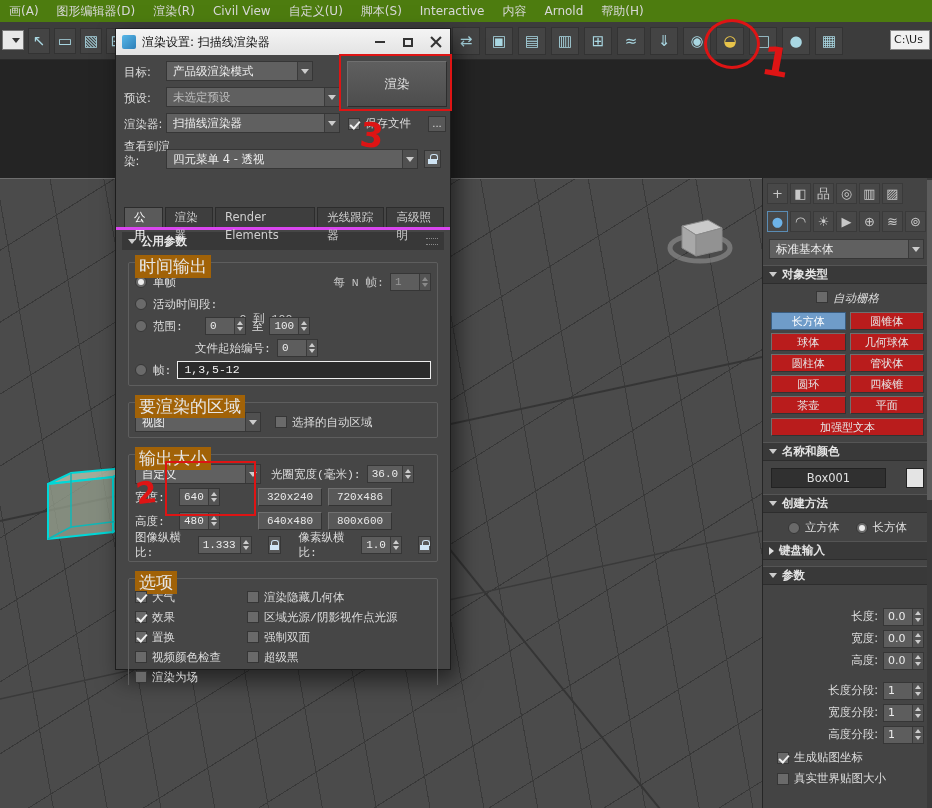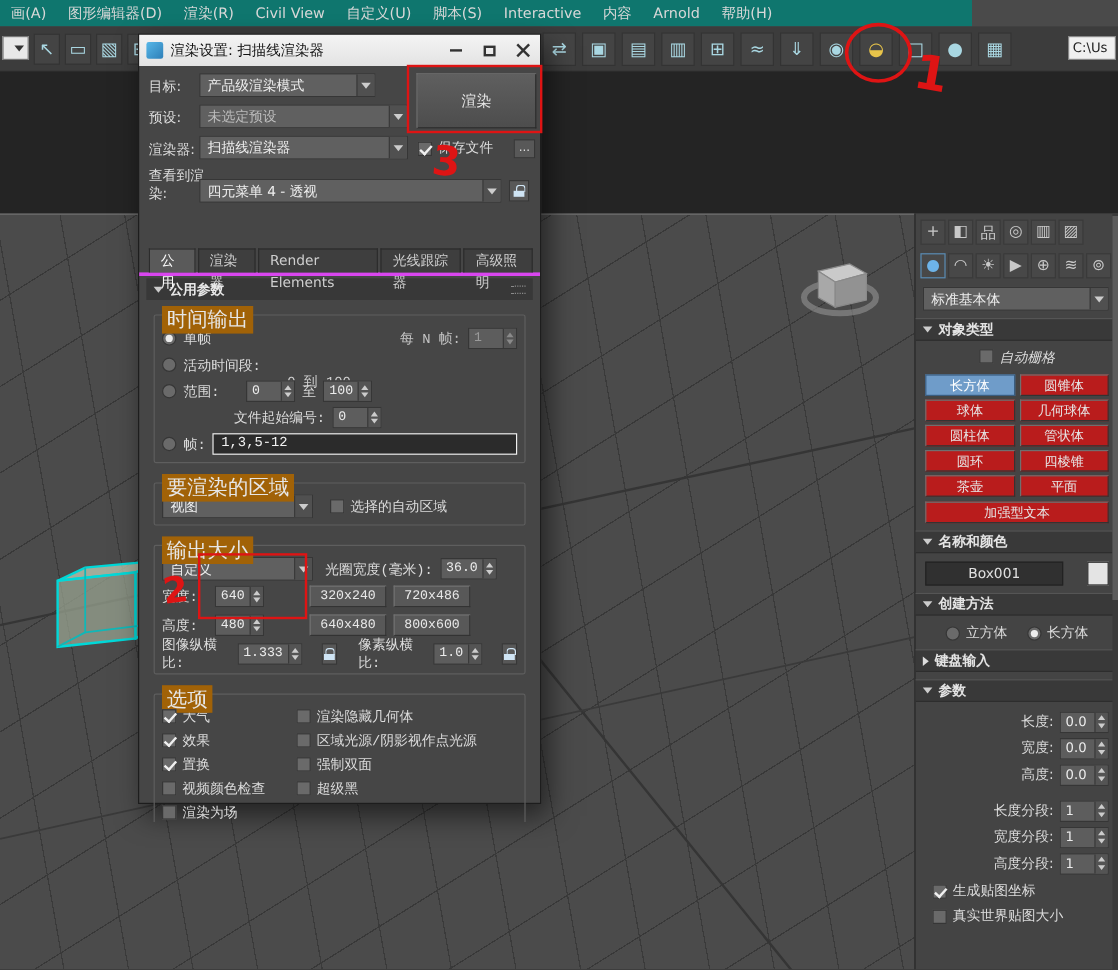--- a/index.html
+++ b/index.html
@@ -1,20 +1,20 @@
 <!DOCTYPE html>
 <html><head>
 <meta charset="utf-8">
 <style>
   * { margin:0; padding:0; box-sizing:border-box; }
   body { background:#2a2a2a; font-family:"DejaVu Sans","Liberation Sans",sans-serif; }
   #app { position:relative; width:932px; height:808px; background:#4a4a4a; overflow:hidden; }
 
   
-  .menubar { position:absolute; left:0; top:0; width:810px; height:22px; background:#0f766e;
+  .menubar { position:absolute; left:0; top:0; width:932px; height:22px; background:#4d7c0f;
              display:flex; align-items:center; z-index:6; }
   .menu-item { padding:0 9px; font-size:12px; color:#d8d8d8; line-height:22px; white-space:nowrap; cursor:default; }
 
   
   .toolbar { position:absolute; left:0; top:22px; width:932px; height:38px; background:#3c3c3c;
              border-bottom:1px solid #2b2b2b; z-index:6; }
   .filter-dd { position:absolute; left:2px; top:8px; width:22px; height:20px; background:#e8e8e8;
                border:1px solid #777; display:flex; align-items:center; justify-content:flex-end; padding-right:3px; }
   .tb-left { position:absolute; left:28px; top:6px; display:flex; gap:4px; }
   .tb-right { position:absolute; left:452px; top:5px; display:flex; gap:5px; }
@@ -344,21 +344,21 @@
 
     <div class="cp-roll">
       <span class="tri-r"></span>
       <span>键盘输入</span>
     </div>
 
     <div class="cp-roll">
       <span class="tri-d"></span>
       <span>参数</span>
     </div>
-    <div class="prow" style="margin-top:7px;">
+    <div class="prow" style="margin-top:22px;">
       <span>长度:</span>
       <span class="spin">
           <span class="sval">0.0</span>
           <span class="sarrows">
             <b class="u"></b>
             <b class="d"></b>
           </span>
         </span>
     </div>
     <div class="prow">

